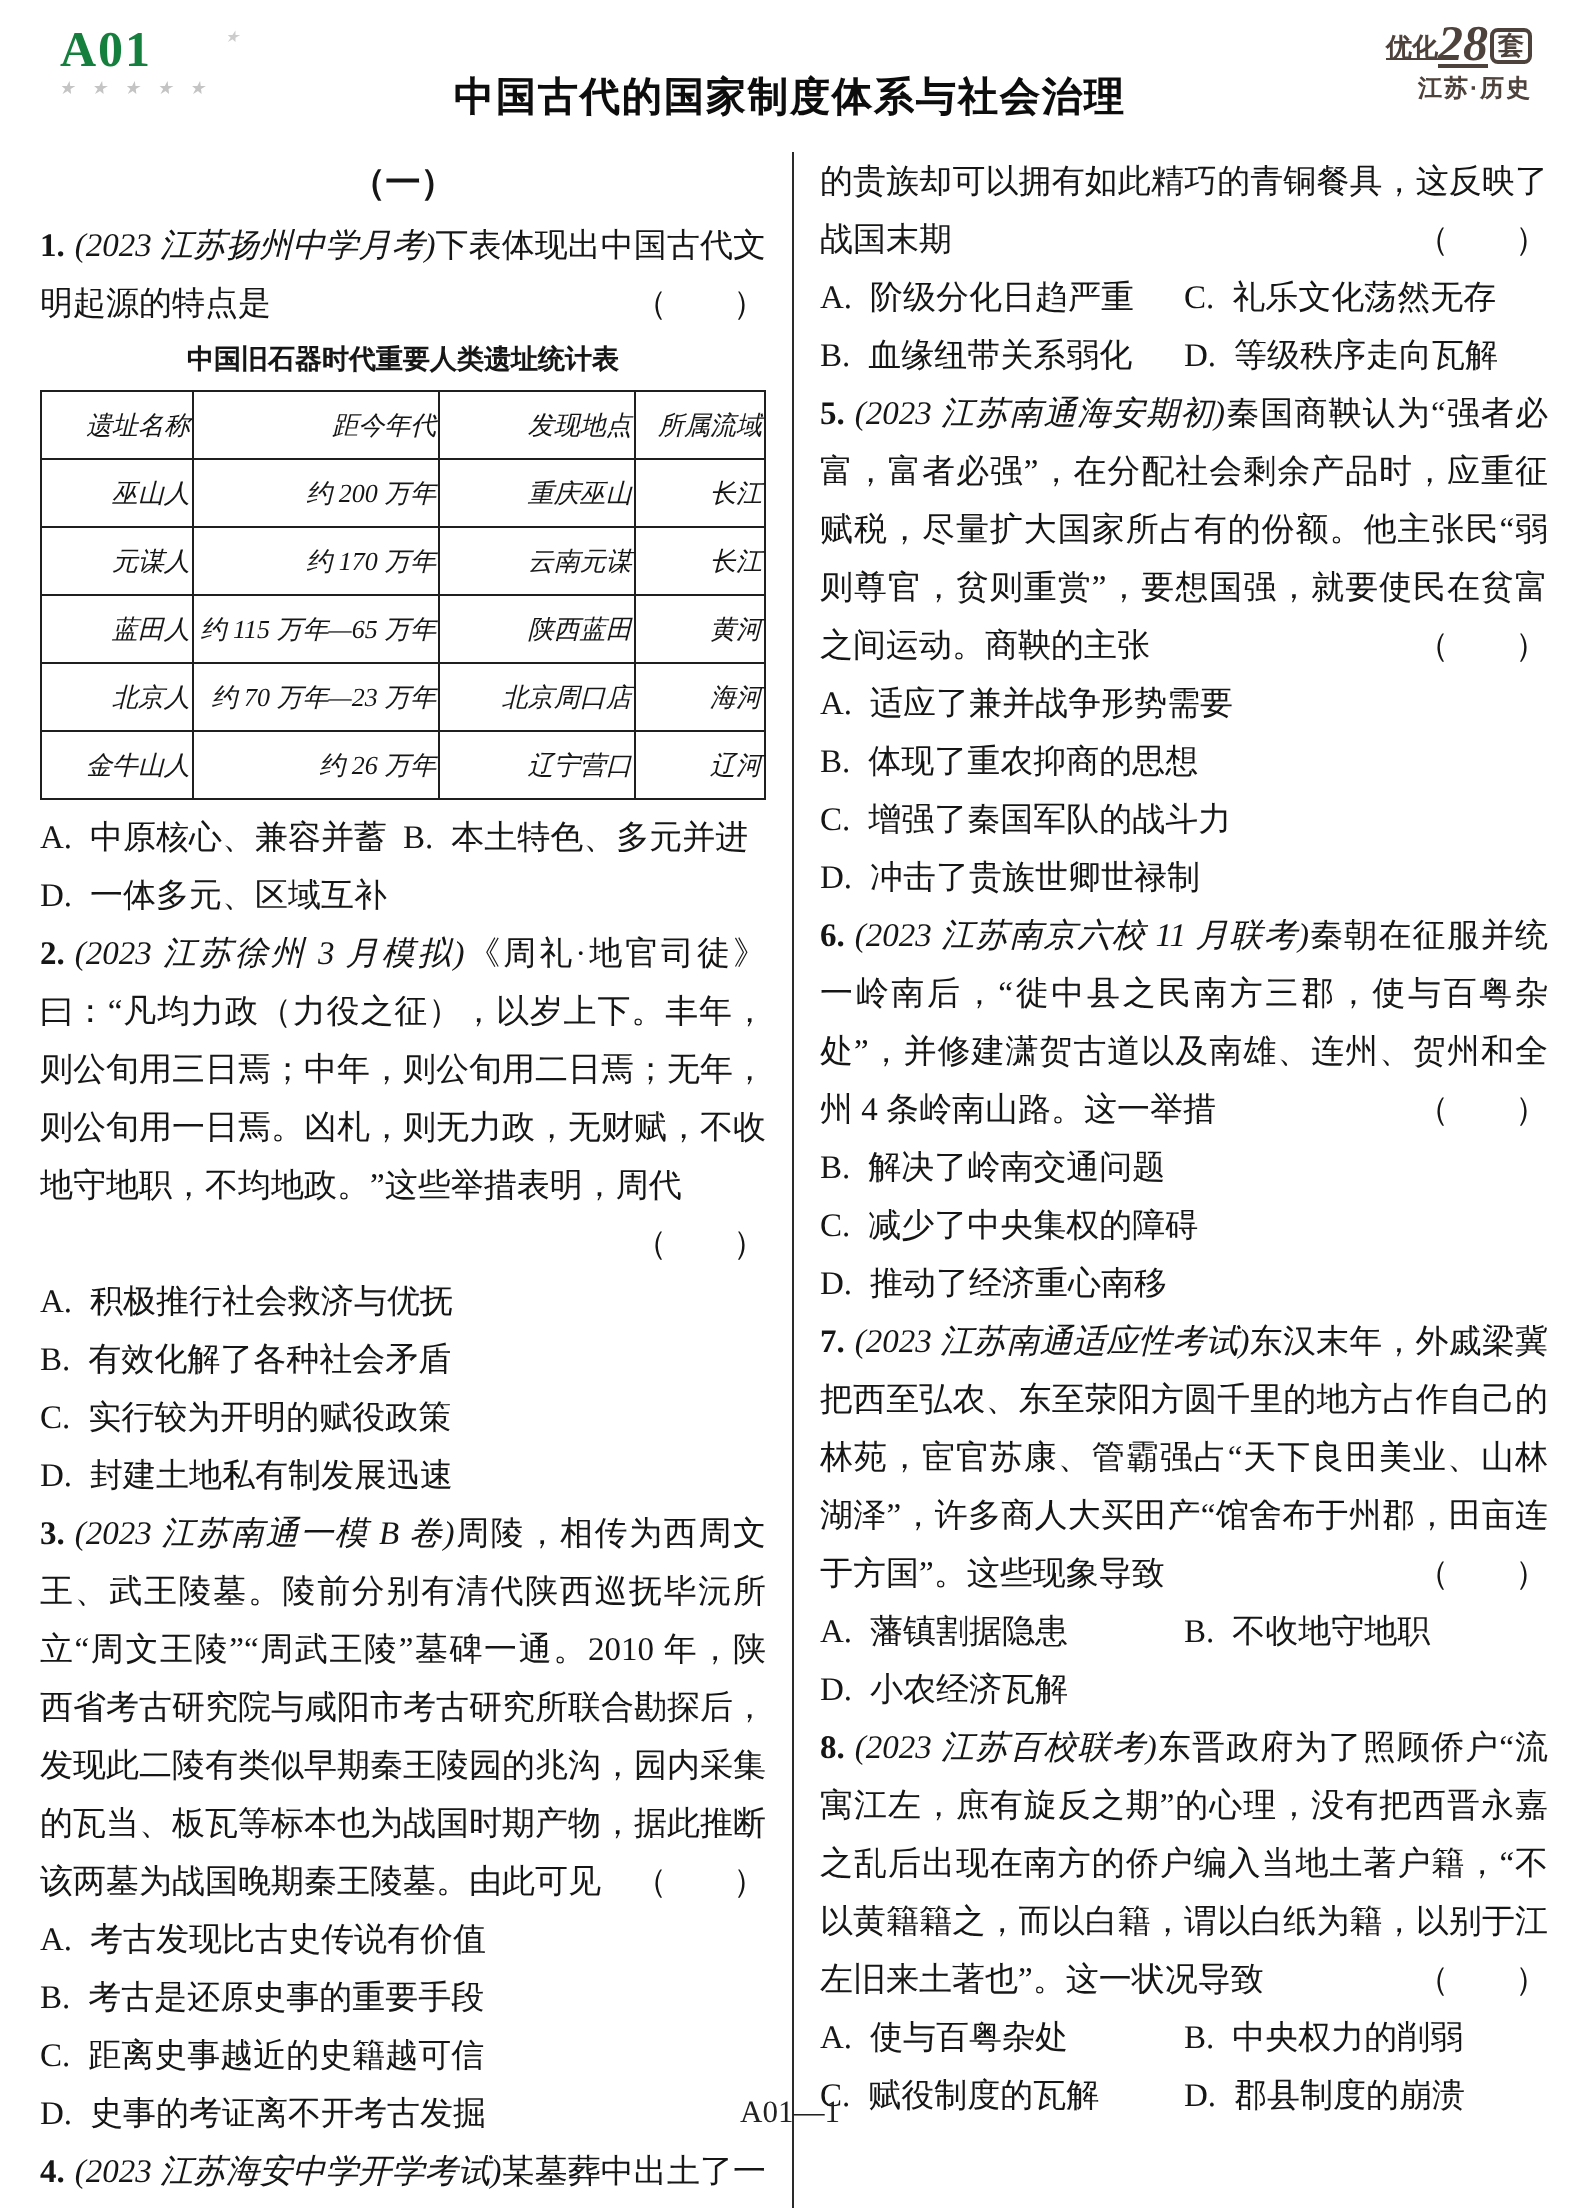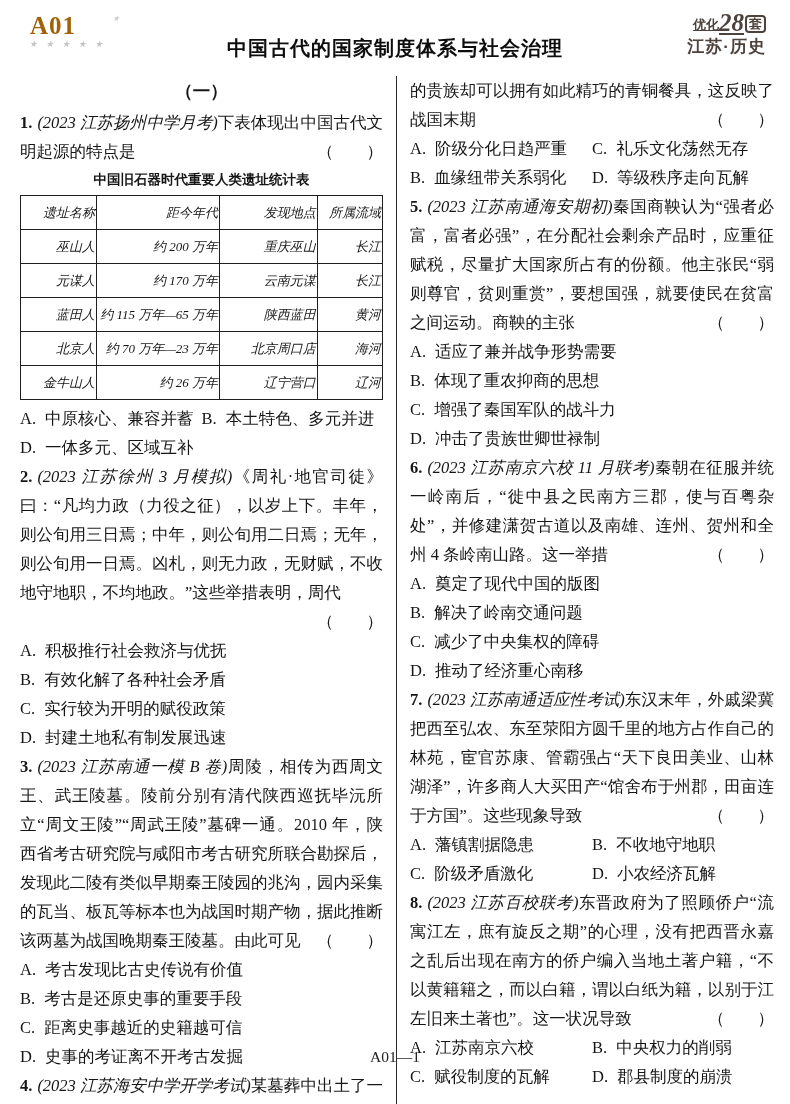--- a/index.html
+++ b/index.html
@@ -4,38 +4,38 @@
 <style>
   html,body{margin:0;padding:0;background:#f2f2f2;}
   .page{
     position:relative;width:790px;height:1104px;margin:0 auto;
     background:#ffffff;color:#161616;overflow:hidden;
     font-family:"Liberation Serif","DejaVu Serif",serif;
   }
   
   .hdr{position:relative;height:72px;}
   .code-stamp{position:absolute;left:30px;top:12px;}
-  .code-text{font-size:25px;font-weight:bold;letter-spacing:1px;color:#a16207;}
+  .code-text{font-size:25px;font-weight:bold;letter-spacing:1px;color:#15803d;}
   .stars-row{color:#c4c4c4;font-size:9px;letter-spacing:3px;line-height:8px;transform:skewX(-12deg);}
   .stars-side{position:absolute;right:-14px;top:2px;color:#cccccc;font-size:8px;transform:skewX(-18deg);}
   .page-title{
     margin:0;padding-top:35px;text-align:center;
     font-family:"Liberation Sans","DejaVu Sans",sans-serif;
     font-size:20px;font-weight:bold;letter-spacing:1px;color:#0d0d0d;
   }
   .logo{position:absolute;right:24px;top:10px;text-align:right;color:#4e423c;line-height:1.05;}
   .logo-l1{white-space:nowrap;}
   .logo-prefix{font-family:"Liberation Sans","DejaVu Sans",sans-serif;font-weight:bold;font-size:13px;letter-spacing:0;text-decoration:underline;}
   .logo-num{font-family:"Liberation Serif","DejaVu Serif",serif;font-style:italic;font-weight:bold;font-size:25px;vertical-align:-2px;text-decoration:underline;}
   .logo-suffix{
     display:inline-block;font-family:"Liberation Sans","DejaVu Sans",sans-serif;
     font-weight:bold;font-size:13px;border:2px solid #4e423c;border-radius:4px;
     padding:0 2px;margin-left:1px;vertical-align:1px;
   }
-  .logo-l2{font-family:"Liberation Sans","DejaVu Sans",sans-serif;font-weight:bold;font-size:17px;margin-top:2px;letter-spacing:1px;}
+  .logo-l2{font-family:"Liberation Sans","DejaVu Sans",sans-serif;font-weight:bold;font-size:12px;margin-top:2px;letter-spacing:1px;}
   
   .columns{display:flex;align-items:stretch;padding:4px 16px 0 20px;}
   .col{width:50%;box-sizing:border-box;font-size:16.5px;line-height:29px;text-align:justify;}
   .col-left{padding-right:13px;border-right:1.5px solid #2a2a2a;}
   .col-right{padding-left:13px;}
   .section-heading{text-align:center;font-weight:bold;font-size:17.5px;line-height:30px;margin-bottom:2px;}
   .stem{margin:0;}
   .qnum{font-weight:bold;margin-right:5px;}
   .cite{font-style:italic;}
   .bracket{float:right;}
@@ -191,41 +191,39 @@
         <div class="opt"><span class="olabel">A.</span><span>适应了兼并战争形势需要</span></div>
         <div class="opt"><span class="olabel">B.</span><span>体现了重农抑商的思想</span></div>
         <div class="opt"><span class="olabel">C.</span><span>增强了秦国军队的战斗力</span></div>
         <div class="opt"><span class="olabel">D.</span><span>冲击了贵族世卿世禄制</span></div>
       </div>
 
       <p class="stem">
         <span class="qnum">6.</span><i class="cite">(2023 江苏南京六校 11 月联考)</i><span>秦朝在征服并统一岭南后，“徙中县之民南方三郡，使与百粤杂处”，并修建潇贺古道以及南雄、连州、贺州和全州 4 条岭南山路。这一举措</span><span class="bracket">（　　）</span>
       </p>
       <div class="opt-list">
-        <div class="opt"><span class="olabel">A.</span><span>奠定了现代中国的版图</span></div>
         <div class="opt"><span class="olabel">B.</span><span>解决了岭南交通问题</span></div>
         <div class="opt"><span class="olabel">C.</span><span>减少了中央集权的障碍</span></div>
         <div class="opt"><span class="olabel">D.</span><span>推动了经济重心南移</span></div>
       </div>
 
       <p class="stem">
         <span class="qnum">7.</span><i class="cite">(2023 江苏南通适应性考试)</i><span>东汉末年，外戚梁冀把西至弘农、东至荥阳方圆千里的地方占作自己的林苑，宦官苏康、管霸强占“天下良田美业、山林湖泽”，许多商人大买田产“馆舍布于州郡，田亩连于方国”。这些现象导致</span><span class="bracket">（　　）</span>
       </p>
       <div class="opt-grid">
         <div class="opt"><span class="olabel">A.</span><span>藩镇割据隐患</span></div>
         <div class="opt"><span class="olabel">B.</span><span>不收地守地职</span></div>
-        <div class="opt"><span class="olabel">C.</span><span>阶级矛盾激化</span></div>
         <div class="opt"><span class="olabel">D.</span><span>小农经济瓦解</span></div>
       </div>
 
       <p class="stem">
         <span class="qnum">8.</span><i class="cite">(2023 江苏百校联考)</i><span>东晋政府为了照顾侨户“流寓江左，庶有旋反之期”的心理，没有把西晋永嘉之乱后出现在南方的侨户编入当地土著户籍，“不以黄籍籍之，而以白籍，谓以白纸为籍，以别于江左旧来土著也”。这一状况导致</span><span class="bracket">（　　）</span>
       </p>
       <div class="opt-grid">
-        <div class="opt"><span class="olabel">A.</span><span>江苏南京六校</span></div>
+        <div class="opt"><span class="olabel">A.</span><span>使与百粤杂处</span></div>
         <div class="opt"><span class="olabel">B.</span><span>中央权力的削弱</span></div>
         <div class="opt"><span class="olabel">C.</span><span>赋役制度的瓦解</span></div>
         <div class="opt"><span class="olabel">D.</span><span>郡县制度的崩溃</span></div>
       </div>
 
     </section>
   </div>
 
   <div class="pfooter">A01—1</div>
 

